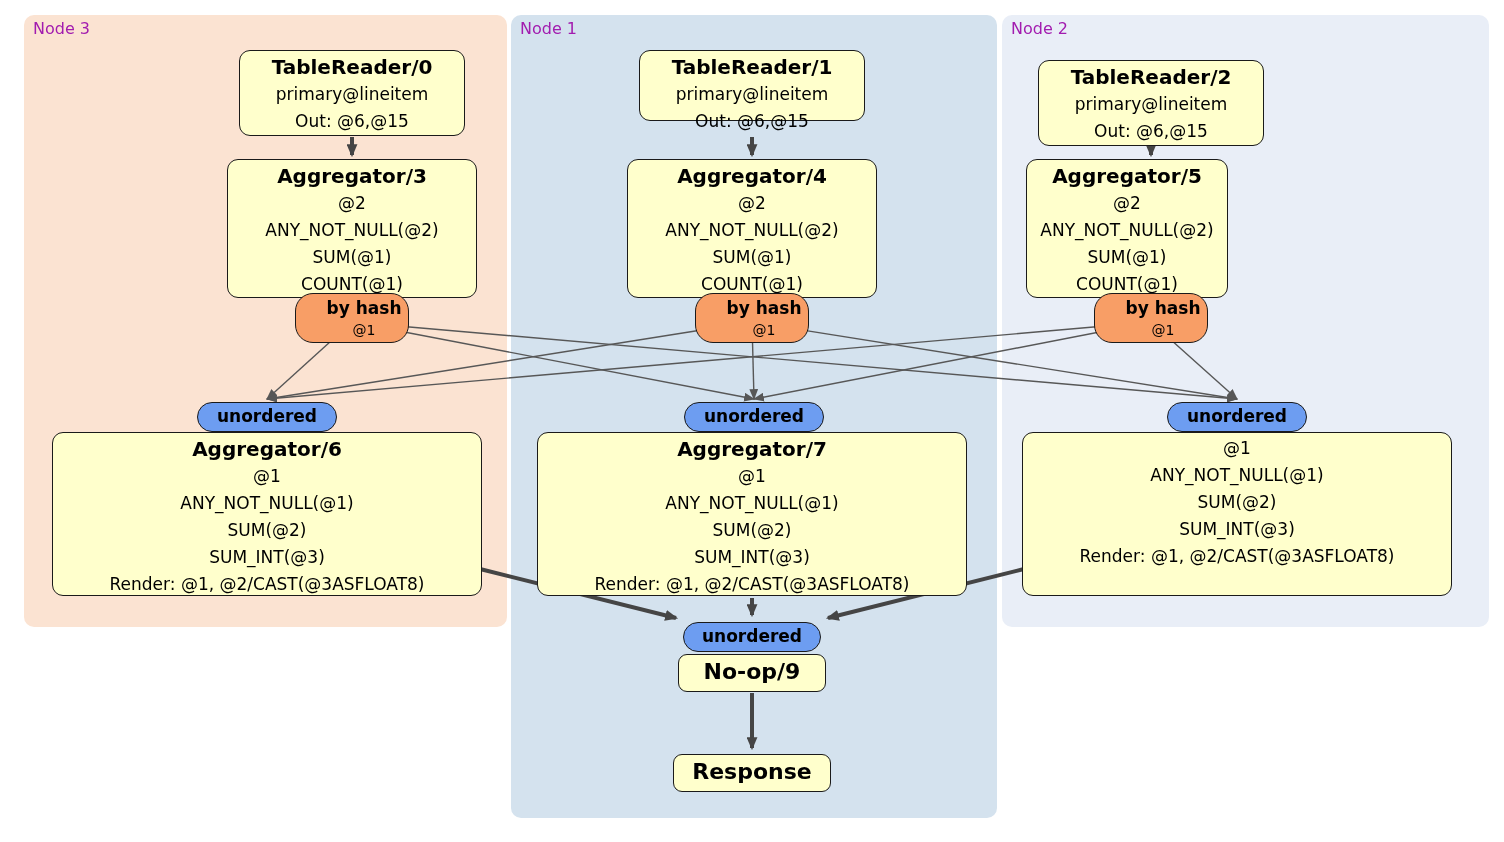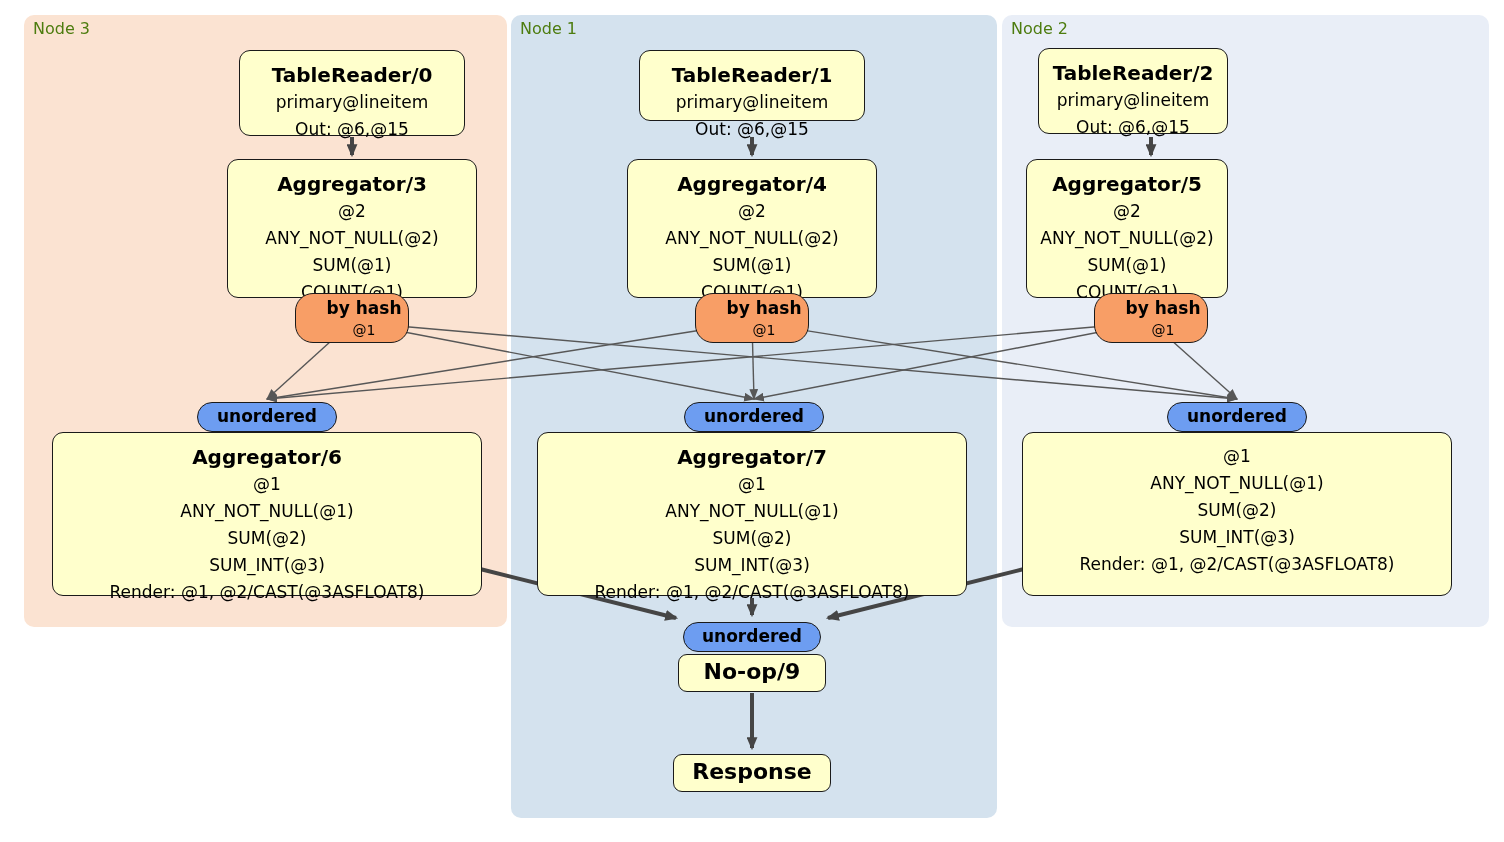--- a/index.html
+++ b/index.html
@@ -16,40 +16,40 @@
     position: absolute;
     border-radius: 10px;
     z-index: 0;
   }
   .region-node3 { background: var(--region-node3); }
   .region-node1 { background: var(--region-node1); }
   .region-node2 { background: var(--region-node2); }
   .region-label {
     padding: 4px 0 0 9px;
     font-size: 16px;
-    color: #4d7c0f;
+    color: #a21caf;
   }
   svg.edges {
     position: absolute;
     left: 0; top: 0;
     z-index: 1;
   }
   .edge-thin  { stroke: var(--edge-thin);  stroke-width: 1.4px; fill: none; }
   .edge-thick { stroke: var(--edge-thick); stroke-width: 4px;   fill: none; }
   .head-thin  { fill: var(--edge-thin); }
   .head-thick { fill: var(--edge-thick); }
   .node-box {
     position: absolute;
     box-sizing: border-box;
     background: var(--box-fill);
     border: 1.5px solid var(--box-border);
     border-radius: 11px;
     text-align: center;
     z-index: 2;
-    padding-top: 10px;
+    padding-top: 2px;
   }
   .box-title { font-weight: bold; font-size: 20px; line-height: 28px; }
   .box-row   { font-size: 17px; line-height: 27px; white-space: nowrap; }
   .badge {
     position: absolute;
     box-sizing: border-box;
     border: 1.5px solid var(--box-border);
     text-align: center;
     z-index: 3;
   }
@@ -120,21 +120,21 @@
   <div class="node-box" style="left:239px;top:50px;width:226px;height:86px">
     <div class="box-title">TableReader/0</div>
     <div class="box-row">primary@lineitem</div>
     <div class="box-row">Out: @6,@15</div>
   </div>
   <div class="node-box" style="left:639px;top:50px;width:226px;height:71px">
     <div class="box-title">TableReader/1</div>
     <div class="box-row">primary@lineitem</div>
     <div class="box-row">Out: @6,@15</div>
   </div>
-  <div class="node-box" style="left:1038px;top:48px;width:190px;height:86px">
+  <div class="node-box" style="left:1038px;top:60px;width:226px;height:86px">
     <div class="box-title">TableReader/2</div>
     <div class="box-row">primary@lineitem</div>
     <div class="box-row">Out: @6,@15</div>
   </div>
 
   <div class="node-box" style="left:227px;top:159px;width:250px;height:139px">
     <div class="box-title">Aggregator/3</div>
     <div class="box-row">@2</div>
     <div class="box-row">ANY_NOT_NULL(@2)</div>
     <div class="box-row">SUM(@1)</div>

